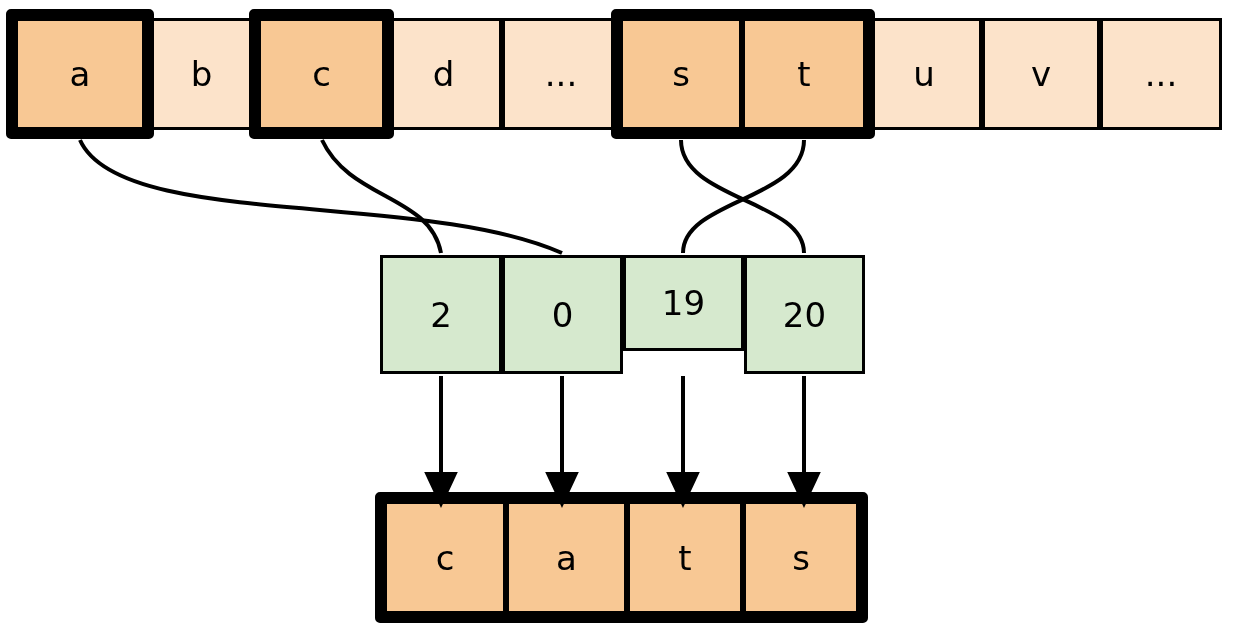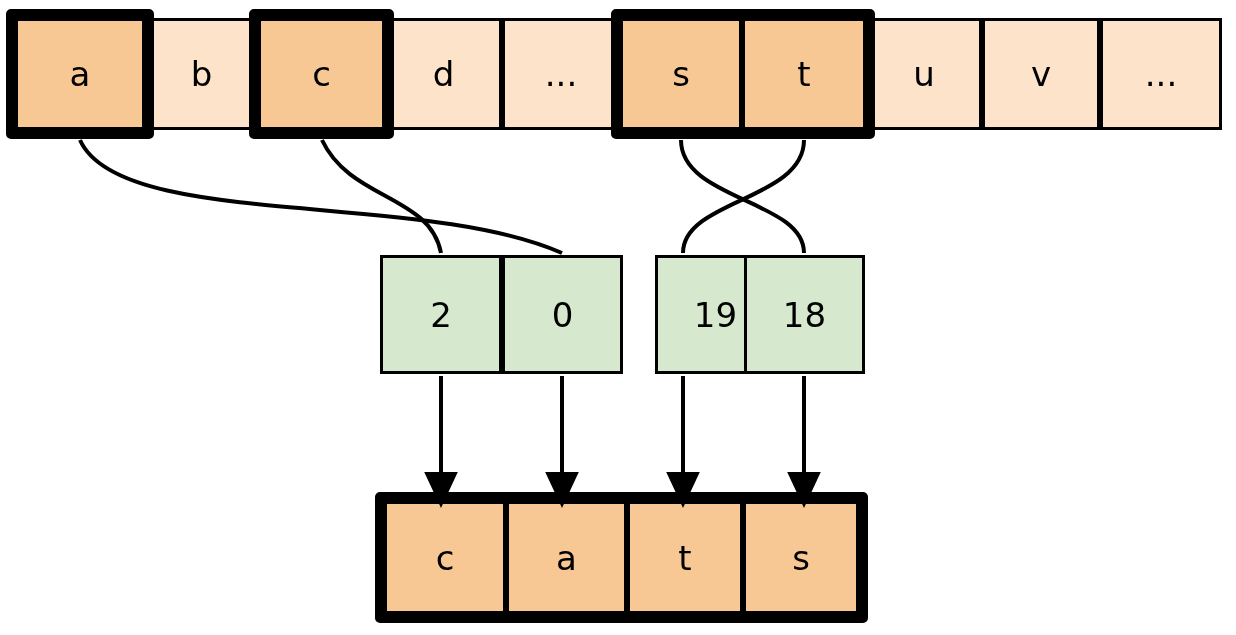--- a/index.html
+++ b/index.html
@@ -97,22 +97,22 @@
       <div class="cell alpha-cell hl" style="left: 620px; top: 18px; width: 122px; height: 112px; z-index: 4;">s</div>
       <div class="cell alpha-cell hl" style="left: 742px; top: 18px; width: 124px; height: 112px; z-index: 4;">t</div>
       <div class="cell alpha-cell" style="left: 866px; top: 18px; width: 116px; height: 112px; z-index: 1;">u</div>
       <div class="cell alpha-cell" style="left: 982px; top: 18px; width: 118px; height: 112px; z-index: 1;">v</div>
       <div class="cell alpha-cell" style="left: 1100px; top: 18px; width: 122px; height: 112px; z-index: 1;">...</div>
     </div>
 
   <div id="index-row">
       <div class="cell index-cell" style="left: 380px; top: 255px; width: 122px; height: 119px;">2</div>
       <div class="cell index-cell" style="left: 502px; top: 255px; width: 121px; height: 119px;">0</div>
-      <div class="cell index-cell" style="left: 655px; top: 255px; width: 121px; height: 119px; text-align: right;">19</div>
-      <div class="cell index-cell" style="left: 744px; top: 255px; width: 121px; height: 119px;">18</div>
+      <div class="cell index-cell" style="left: 623px; top: 255px; width: 121px; height: 96px; text-align: right;">19</div>
+      <div class="cell index-cell" style="left: 744px; top: 255px; width: 121px; height: 119px;">20</div>
     </div>
 
   <div id="result-row">
       <div class="result-group" style="left: 375px; top: 492px; width: 493px; height: 131px;"></div>
       <div class="cell result-cell" style="left: 384px; top: 501px; width: 122px; height: 113px; z-index: 2;">c</div>
       <div class="cell result-cell" style="left: 506px; top: 501px; width: 121px; height: 113px; z-index: 2;">a</div>
       <div class="cell result-cell" style="left: 627px; top: 501px; width: 116px; height: 113px; z-index: 2;">t</div>
       <div class="cell result-cell" style="left: 743px; top: 501px; width: 116px; height: 113px; z-index: 2;">s</div>
     </div>
 

